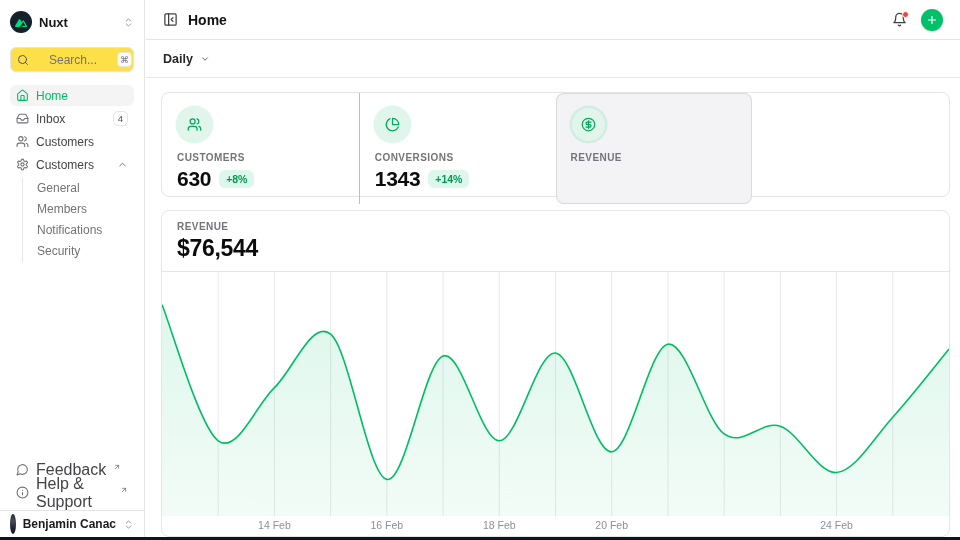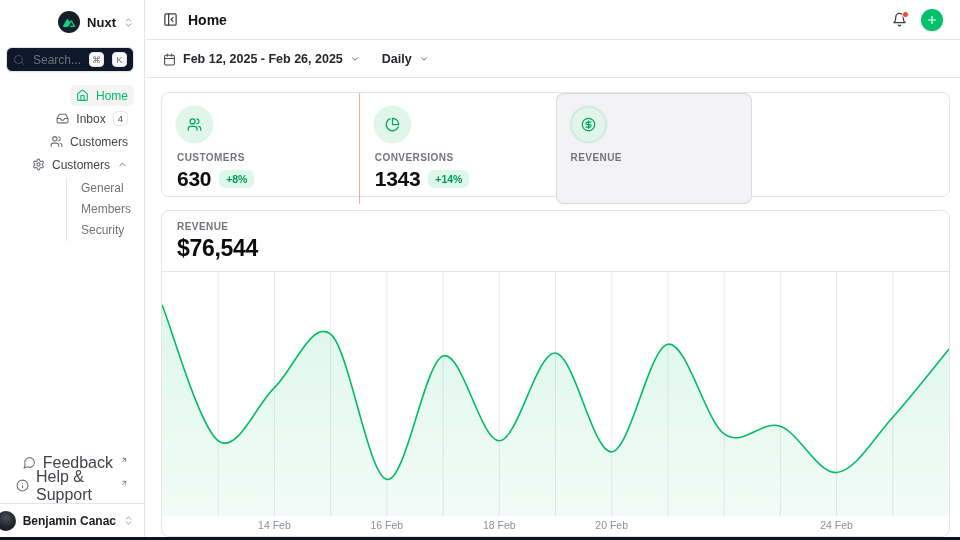--- a/index.html
+++ b/index.html
@@ -7,29 +7,29 @@
   body {
     position:relative; overflow:hidden; background:#fff;
     font-family:"Liberation Sans","DejaVu Sans",sans-serif;
     color:#18181b; -webkit-font-smoothing:antialiased;
   }
   svg { display:block; }
   .icon { flex:none; display:flex; align-items:center; justify-content:center; }
 
   
   .sidebar { position:absolute; left:0; top:0; bottom:3px; width:145px;
-    border-right:1px solid #e5e5e8; background:#fff; display:flex; flex-direction:column;align-items:flex-end; }
+    border-right:1px solid #e5e5e8; background:#fff; display:flex; flex-direction:column; }
   .logo-row { display:flex; align-items:center; gap:7px; height:24px; margin:10px 10px 13px; cursor:pointer; }
   .logo-circle { width:22px; height:22px; border-radius:50%; background:#15202b;
     display:flex; align-items:center; justify-content:center; }
   .workspace-name { font-size:13px; font-weight:700; flex:1; }
   .updown { color:#8b8f98; }
 
   .search-box { margin:0 10px 13px; height:25px; border:1px solid #e5e5e8; border-radius:6px;
-    display:flex; align-items:center; gap:8px; padding:0 6px; background:#0f172a;
+    display:flex; align-items:center; gap:20px; padding:0 6px; background:#fde047;
     box-shadow:0 1px 1px rgba(0,0,0,.03); cursor:text; }
   .search-ph { flex:1; font-size:12px; color:#71717a; }
   .kbd { font-size:9px; line-height:14px; min-width:15px; height:15px; text-align:center;
     border:1px solid #e5e5e8; border-radius:4px; background:#fafafa; color:#71717a; padding:0 2px; }
 
   .nav-item { display:flex; align-items:center; gap:7px; height:21px; margin:0 10px 2px;
     padding:0 6px; border-radius:6px; font-size:12px; font-weight:500; color:#434349; cursor:pointer; }
   .nav-item .icon { color:#6f7178; }
   .nav-item.active { background:#f4f4f5; color:#00bd62; }
   .nav-item.active .icon { color:#00bd62; }
@@ -38,21 +38,21 @@
   .nav-chevron { margin-left:auto; color:#8b8f98; }
   .sub-list { margin:1px 10px 2px 22px; border-left:1px solid #e5e5e8; padding-left:11px; }
   .sub-item { height:21px; line-height:21px; font-size:12px; font-weight:500; color:#737373;
     border-radius:6px; cursor:pointer; padding:0 3px; }
   .spacer { flex:1; }
 
   .foot-link { display:flex; align-items:center; gap:7px; height:21px; margin:0 10px 2px;
     padding:0 6px; font-size:16px; font-weight:500; color:#434349; border-radius:6px; cursor:pointer; }
   .foot-link .icon { color:#6f7178; }
   .ext-arrow { color:#9a9da6; transform:translateY(-3px); }
-  .user-row { border-top:1px solid #e5e5e8; margin-top:5px; height:34px; display:flex;
+  .user-row { border-top:1px solid #e5e5e8; margin-top:5px; height:27px; display:flex;
     align-items:center; gap:7px; padding:0 10px; cursor:pointer; }
   .avatar { width:20px; height:20px; border-radius:50%;
     background:radial-gradient(circle at 50% 35%, #4a4f5a 0%, #20242d 55%, #14171e 100%); }
   .user-name { flex:1; font-size:12px; font-weight:600; color:#1b1b1f; white-space:nowrap; }
 
   
   .header { position:absolute; left:146px; right:0; top:0; height:40px;
     border-bottom:1px solid #e5e5e8; display:flex; align-items:center; gap:10px; padding:0 17px; background:#fff; }
   .panel-btn { color:#3f3f46; cursor:pointer; }
   .page-title { font-size:14px; font-weight:700; color:#121215; }
@@ -179,20 +179,21 @@
     <span class="nav-chevron icon">
       <svg width="11" height="11" viewBox="0 0 24 24" fill="none" stroke="currentColor" stroke-width="2" stroke-linecap="round" stroke-linejoin="round">
           <path d="m18 15-6-6-6 6"></path>
         </svg>
     </span>
   </div>
 
   <div class="sub-list">
     <div class="sub-item">General</div>
     <div class="sub-item">Members</div>
+    <div class="sub-item">Notifications</div>
     <div class="sub-item">Security</div>
   </div>
 
   <div class="spacer"></div>
 
   <div class="foot-link">
     <span class="icon">
       <svg width="13" height="13" viewBox="0 0 24 24" fill="none" stroke="currentColor" stroke-width="2" stroke-linecap="round" stroke-linejoin="round">
           <path d="M7.9 20A9 9 0 1 0 4 16.1L2 22Z"></path>
         </svg>
@@ -255,36 +256,20 @@
     <button class="plus-btn">
       <svg width="12" height="12" viewBox="0 0 24 24" fill="none" stroke="#ffffff" stroke-width="2.4" stroke-linecap="round">
           <path d="M5 12h14"></path>
           <path d="M12 5v14"></path>
         </svg>
     </button>
   </span>
 </header>
 
 <div class="toolbar">
-  <button class="tool-btn">
-    <span class="icon">
-      <svg width="13" height="13" viewBox="0 0 24 24" fill="none" stroke="currentColor" stroke-width="2" stroke-linecap="round" stroke-linejoin="round">
-          <path d="M8 2v4"></path>
-          <path d="M16 2v4"></path>
-          <rect x="3" y="4" width="18" height="18" rx="2"></rect>
-          <path d="M3 10h18"></path>
-        </svg>
-    </span>
-    <span>Feb 12, 2025 - Feb 26, 2025</span>
-    <span class="chev-down icon">
-      <svg width="10" height="10" viewBox="0 0 24 24" fill="none" stroke="currentColor" stroke-width="2" stroke-linecap="round" stroke-linejoin="round">
-          <path d="m6 9 6 6 6-6"></path>
-        </svg>
-    </span>
-  </button>
   <button class="tool-btn">
     <span>Daily</span>
     <span class="chev-down icon">
       <svg width="10" height="10" viewBox="0 0 24 24" fill="none" stroke="currentColor" stroke-width="2" stroke-linecap="round" stroke-linejoin="round">
           <path d="m6 9 6 6 6-6"></path>
         </svg>
     </span>
   </button>
 </div>
 

